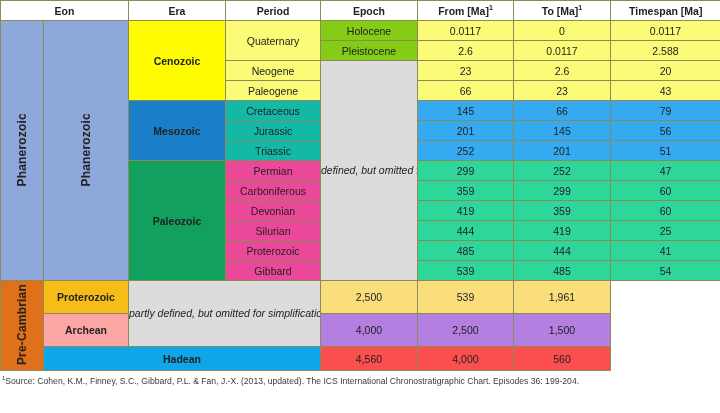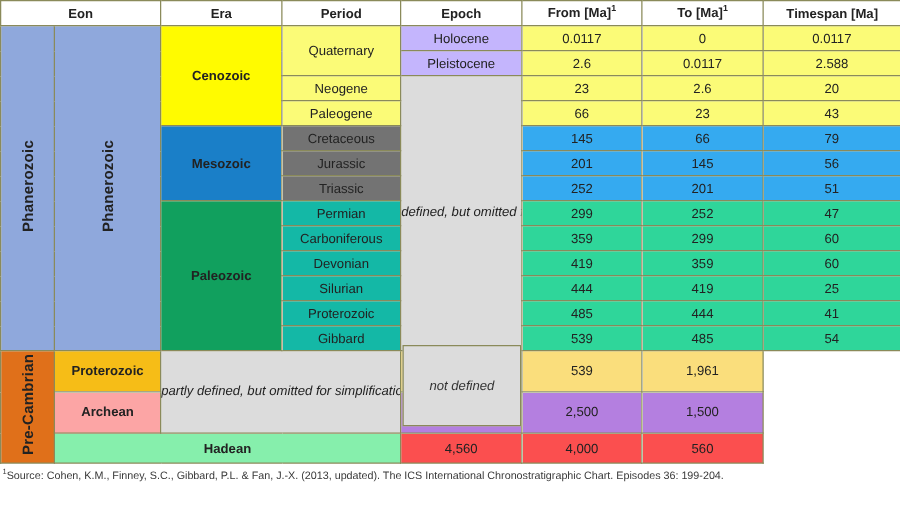--- a/index.html
+++ b/index.html
@@ -60,27 +60,27 @@
   }
 
   
   .eon-phan      { background: #8fa8dc; color: #ffffff; }
   .eon-precam    { background: #e0701a; color: #ffffff; }
   .era-ceno      { background: #fffb00; color: #1a1a1a; font-weight: bold; font-size: 12px; }
   .era-meso      { background: #1a7fc8; color: #ffffff; font-weight: bold; font-size: 12px; margin-left: 39px; }
   .era-paleo     { background: #11a05e; color: #ffffff; font-weight: bold; font-size: 12px; }
   .era-prot      { background: #f6bd17; color: #ffffff; font-weight: bold; font-size: 12px; margin-left: 40px; }
   .era-arch      { background: #fca5a5; color: #ffffff; font-weight: bold; font-size: 12px; margin-left: 37px; }
-  .era-hadean    { background: #86efac; color: #ffffff; font-weight: bold; font-size: 12px; }
+  .era-hadean    { background: #0ea5e9; color: #ffffff; font-weight: bold; font-size: 12px; }
 
   .per-ceno      { background: #fbfb77; text-align: left; padding-left: 5px; margin-left: 36px; }
-  .per-meso      { background: #737373; text-align: left; padding-left: 5px; color: #123; }
-  .per-paleo     { background: #14b8a6; text-align: left; padding-left: 5px; color: #123; margin-left: 28px; }
-
-  .epo-ceno      { background: #c4b5fd; text-align: left; padding-left: 5px; }
+  .per-meso      { background: #14b8a6; text-align: left; padding-left: 5px; color: #123; }
+  .per-paleo     { background: #ec4899; text-align: left; padding-left: 5px; color: #123; margin-left: 28px; }
+
+  .epo-ceno      { background: #84cc16; text-align: left; padding-left: 5px; }
   .grey-note     { background: #dcdcdc; font-style: italic; color: #333333; font-size: 10.5px;
                    white-space: normal; line-height: 1.35; padding: 2px 5px; }
 
   .num-ceno      { background: #fbfb77; }
   .num-meso      { background: #35aaf0; color: #123; }
   .num-paleo     { background: #2fd69a; color: #123; }
   .num-prot      { background: #fade7c; }
   .num-arch      { background: #b47fe0; }
   .num-hadean    { background: #fb4f4f; }
 
@@ -249,21 +249,18 @@
       <tr style="height:24px">
         <td class="era-hadean" colspan="3">Hadean</td>
         <td class="num-hadean">4,560</td>
         <td class="num-hadean">4,000</td>
         <td class="num-hadean">560</td>
       </tr>
 
     </tbody>
   </table>
 
-  <div style="position:absolute;left:322px;top:276px;width:95px;height:65px;background:#dcdcdc;border:1px solid #8a8a5a;box-sizing:border-box;display:flex;align-items:center;justify-content:center;font-style:italic;font-size:10.5px;color:#333;">
-    <span>not defined</span>
-  </div>
 
   <div class="footnote">
     <div><sup>1</sup><span>Source: Cohen, K.M., Finney, S.C., Gibbard, P.L. &amp; Fan, J.-X. (2013, updated). The ICS International Chronostratigraphic Chart. Episodes 36: 199-204.</span></div>
   </div>
 
 </div>
 
 </body></html>

